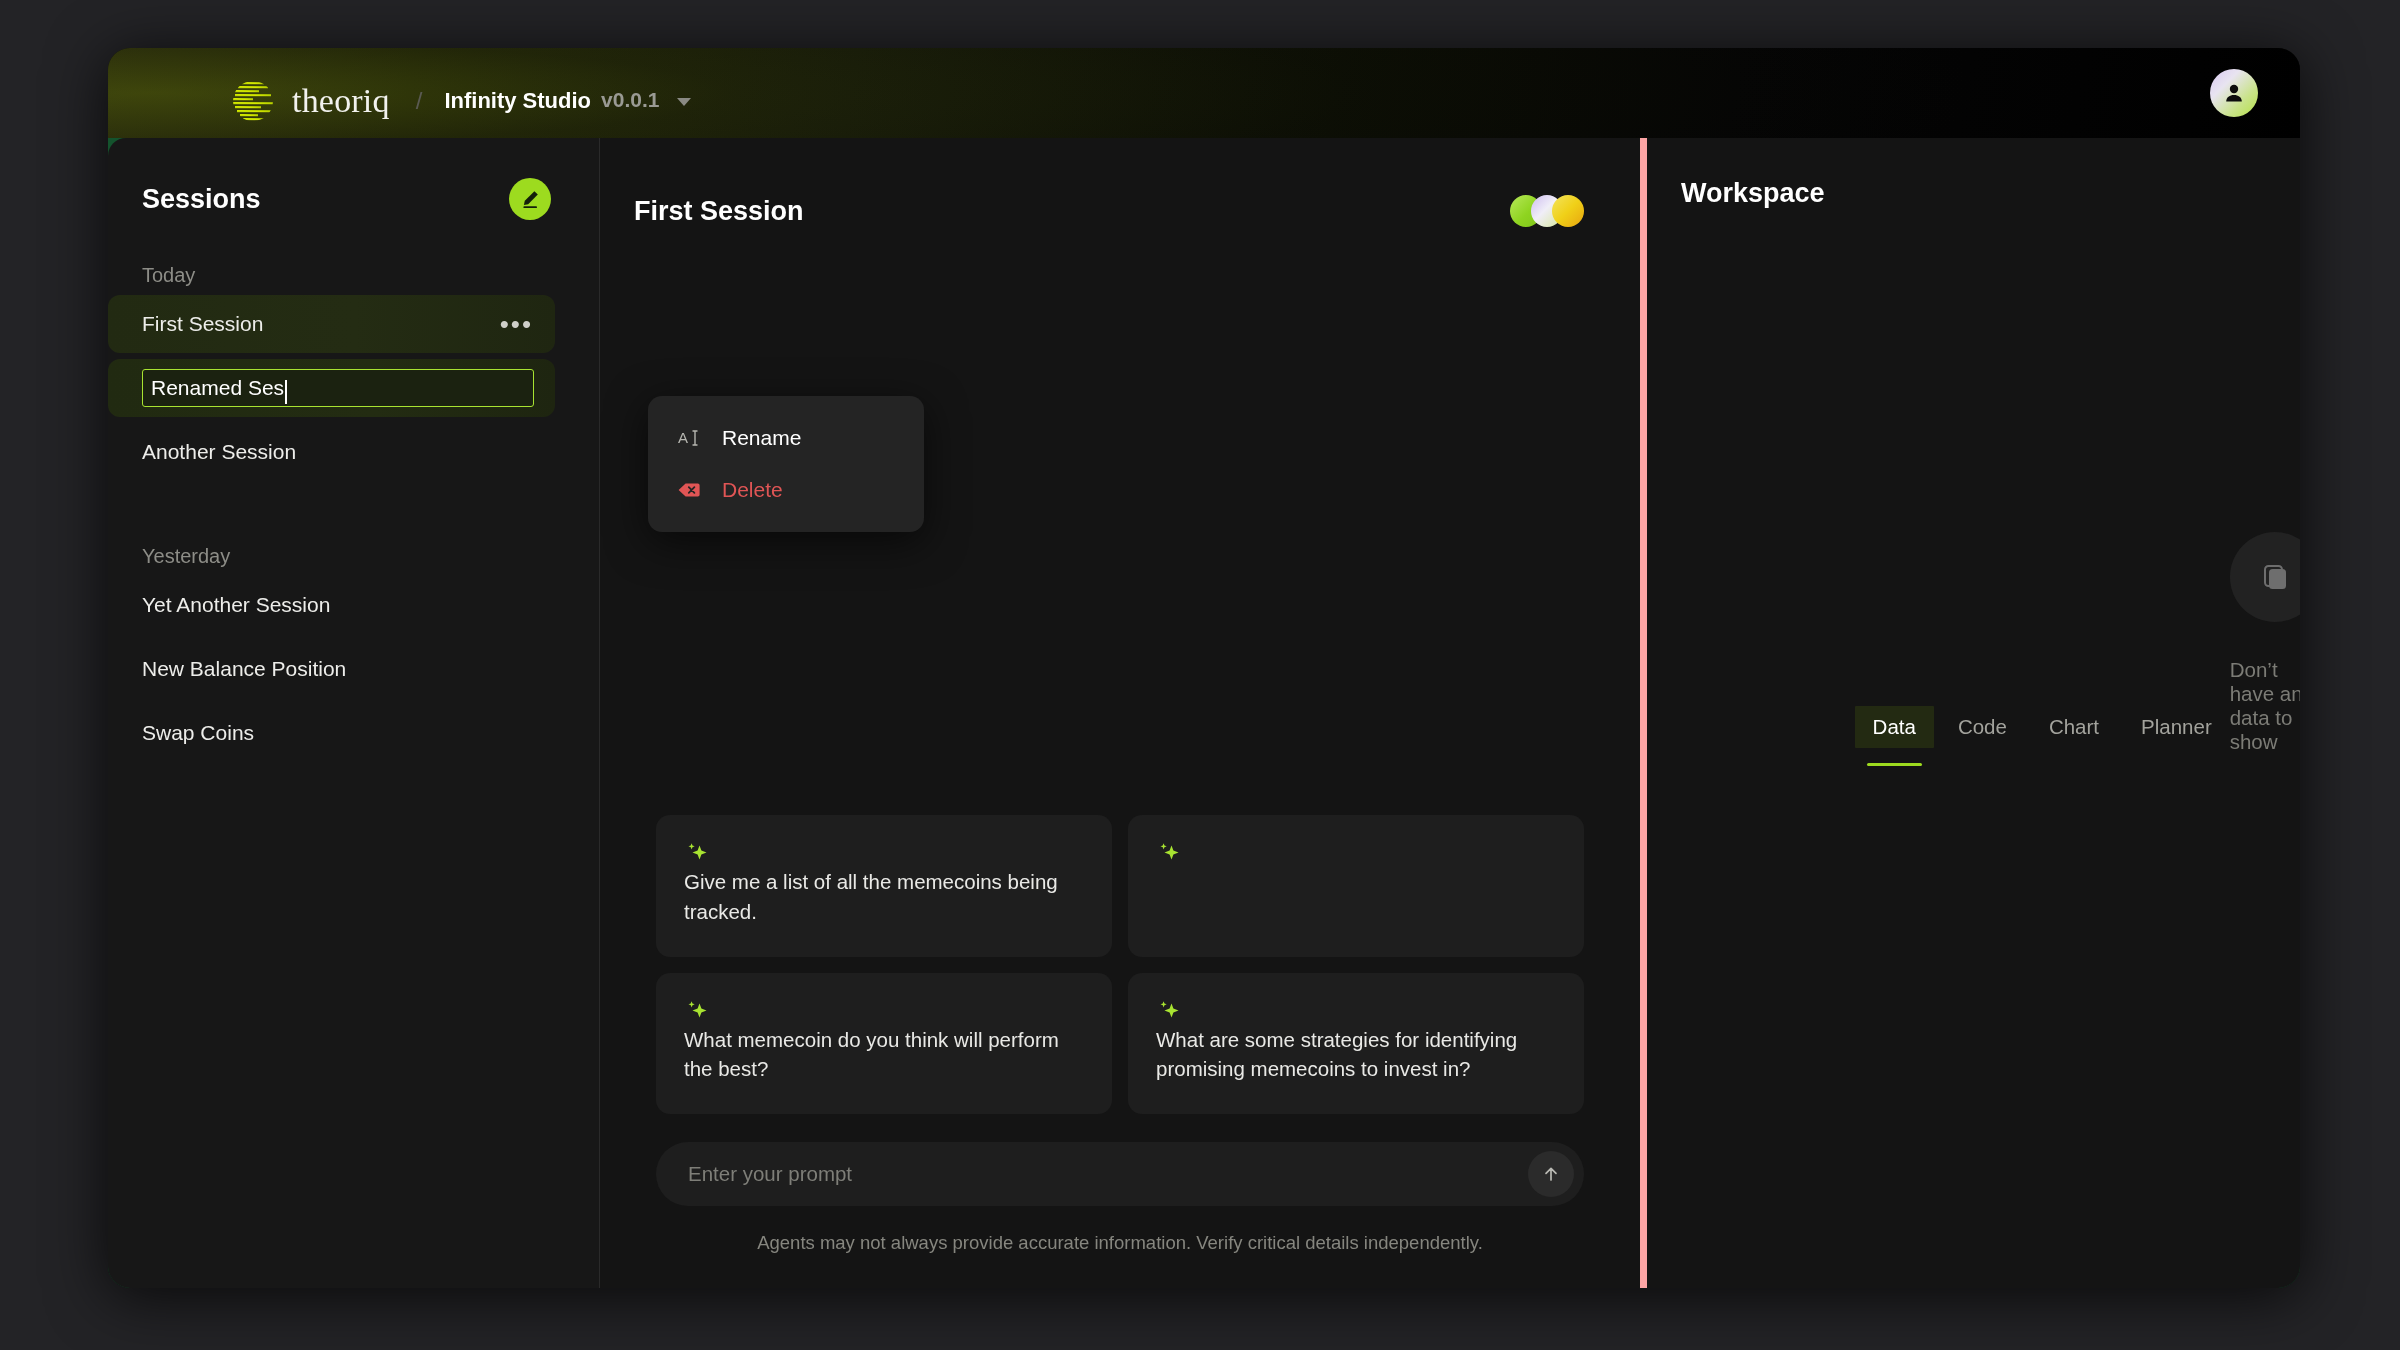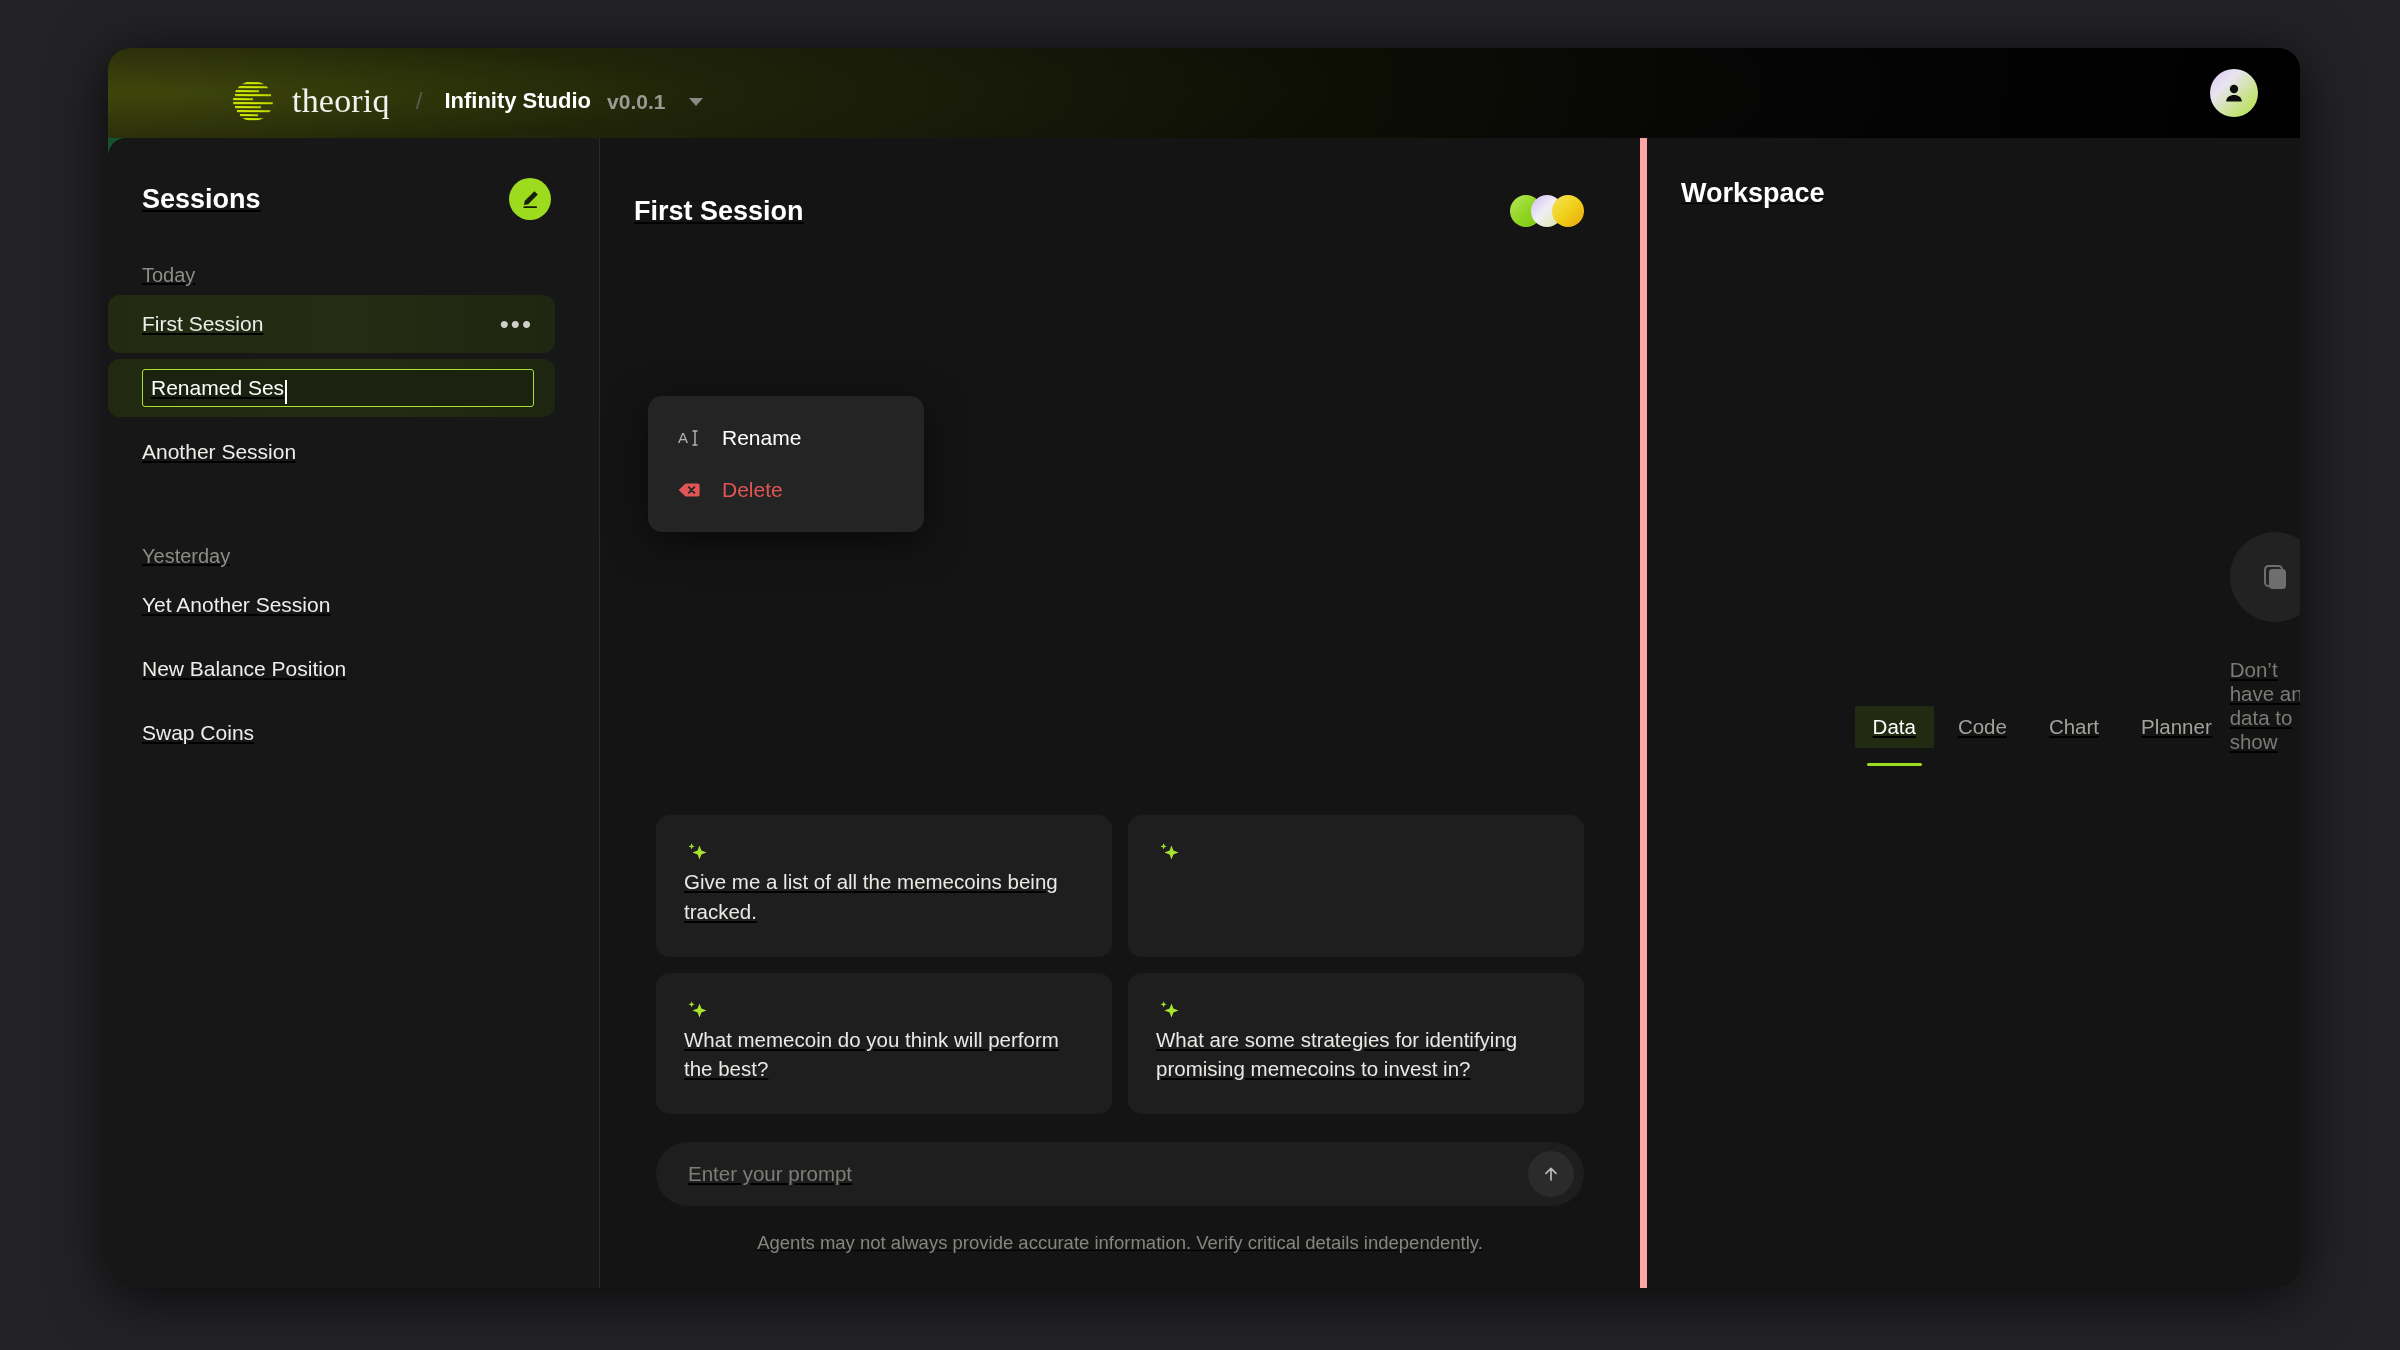--- a/index.html
+++ b/index.html
@@ -60,22 +60,22 @@
 
   .slash {
     color: #5a5a52;
     font-size: 24px;
     margin: 0 22px 0 26px;
     font-weight: 300;
   }
 
   .app-title-wrap {
     display: flex;
-    align-items: flex-end;
-    gap: 16px;
+    align-items: flex-start;
+    gap: 10px;
   }
   .app-title {
     color: #ffffff;
     font-size: 22px;
     font-weight: 600;
   }
   .app-version {
     color: #9a9a94;
     font-size: 21px;
     font-weight: 700;
@@ -104,21 +104,20 @@
     align-items: center;
     justify-content: center;
   }
   .avatar svg { display: block; }
 
   
   .app-body {
     display: flex;
     height: calc(100% - 90px);
     background: #14532d;
-    text-decoration: underline;
   }
 
   .col-sessions {
     width: 492px;
     background: #171717;
     border-right: 1px solid #2a2a2a;
     border-top-left-radius: 18px;
     position: relative;
     overflow: hidden;
   }

